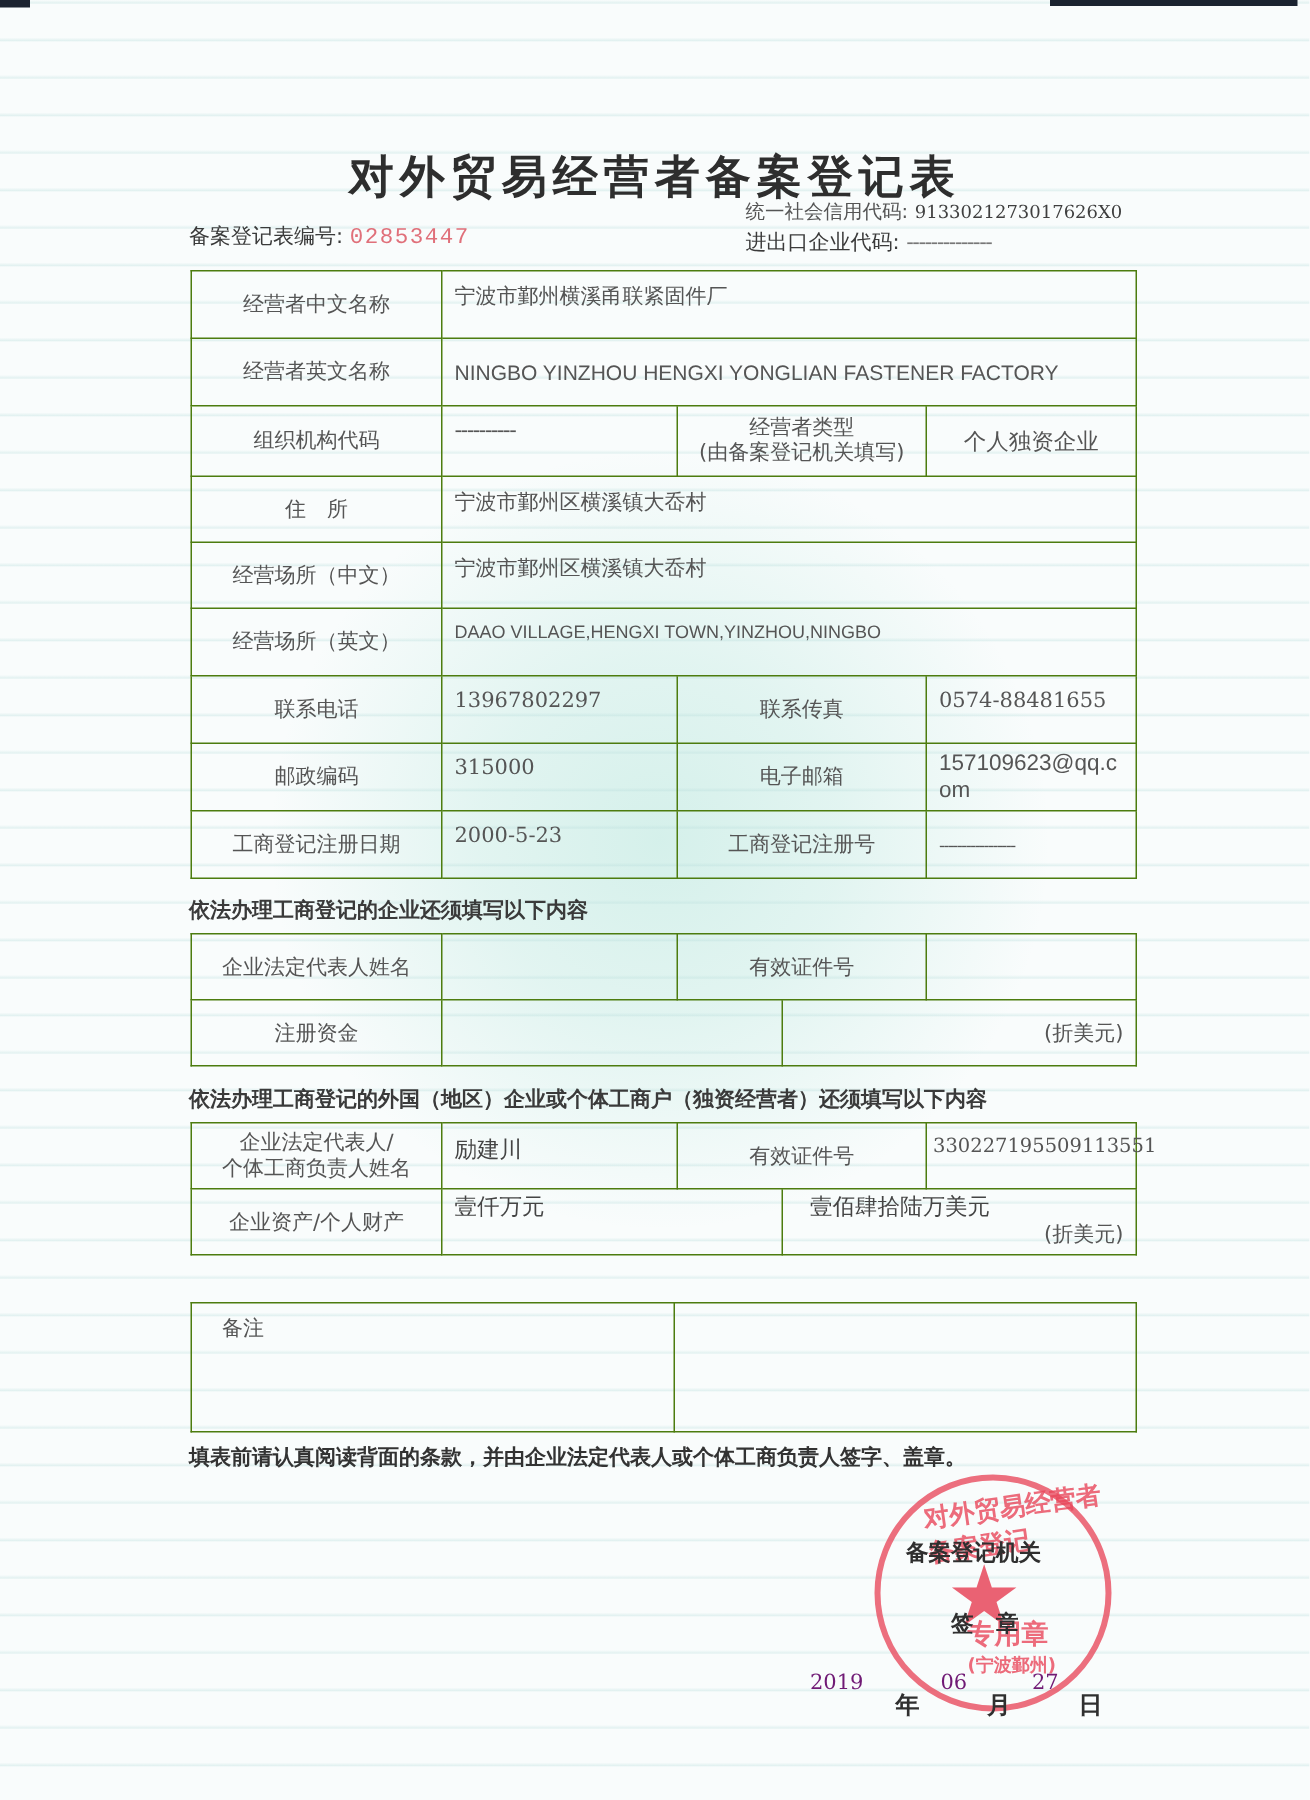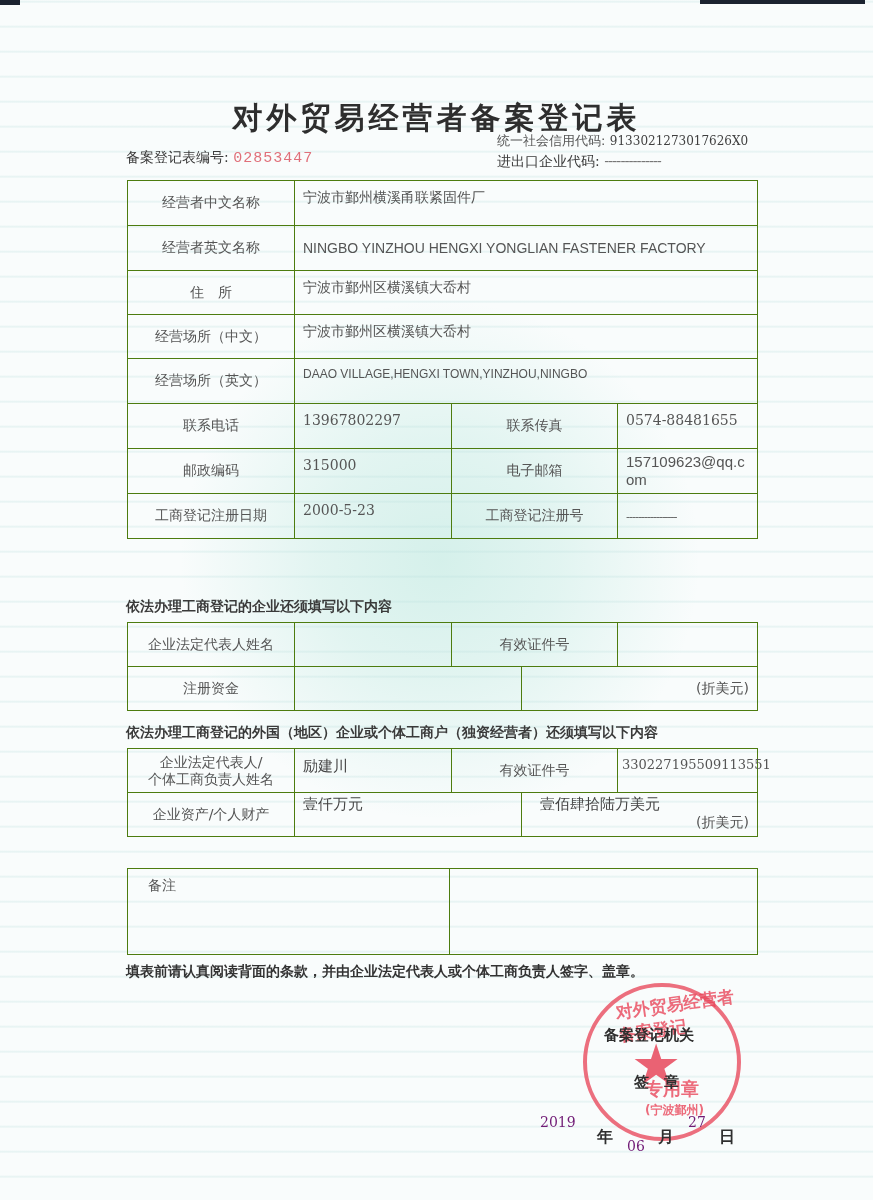--- a/index.html
+++ b/index.html
@@ -79,20 +79,29 @@
     </colgroup>
   <tbody>
       <tr style="height:45px;">
     <td class="lbl">经营者中文名称</td>
     <td colspan="3" class="val top">宁波市鄞州横溪甬联紧固件厂</td>
   </tr>
   <tr style="height:45px;">
     <td class="lbl">经营者英文名称</td>
     <td colspan="3" class="val-sans">NINGBO YINZHOU HENGXI YONGLIAN FASTENER FACTORY</td>
   </tr>
+  <tr style="height:47px;">
+    <td class="lbl">组织机构代码</td>
+    <td class="top dash">----------</td>
+    <td class="lbl" style="line-height:17px;">
+      <div>经营者类型</div>
+      <div>(由备案登记机关填写)</div>
+    </td>
+    <td class="lbl" style="font-size:15px;">个人独资企业</td>
+  </tr>
   <tr style="height:44px;">
     <td class="lbl">住　所</td>
     <td colspan="3" class="val-small top">宁波市鄞州区横溪镇大岙村</td>
   </tr>
   <tr style="height:44px;">
     <td class="lbl">经营场所（中文）</td>
     <td colspan="3" class="val-small top">宁波市鄞州区横溪镇大岙村</td>
   </tr>
   <tr style="height:45px;">
     <td class="lbl">经营场所（英文）</td>
@@ -194,17 +203,17 @@
   <div class="inner-star">★</div>
   <div class="arc" style="left:30px; top:6px; transform:rotate(-8deg); font-size:17px;">对外贸易经营者备案登记</div>
   <div class="arc" style="left:58px; top:90px;">专用章</div>
   <div class="arc" style="left:58px; top:115px; font-size:12px;">(宁波鄞州)</div>
 </div>
 
 <div class="sig-label" style="left:604px; top:1026px;">备案登记机关</div>
 <div class="sig-label" style="left:634px; top:1073px;">签　章</div>
 
 <div class="date-num" style="left:540px; top:1114px;">2019</div>
-<div class="date-num" style="left:627px; top:1114px;margin-top:24px;">06</div>
+<div class="date-num" style="left:627px; top:1114px;">06</div>
 <div class="date-num" style="left:688px; top:1114px;">27</div>
 <div class="date-unit" style="left:597px; top:1127px;">年</div>
 <div class="date-unit" style="left:658px; top:1127px;">月</div>
 <div class="date-unit" style="left:719px; top:1127px;">日</div>
 
 </body></html>

